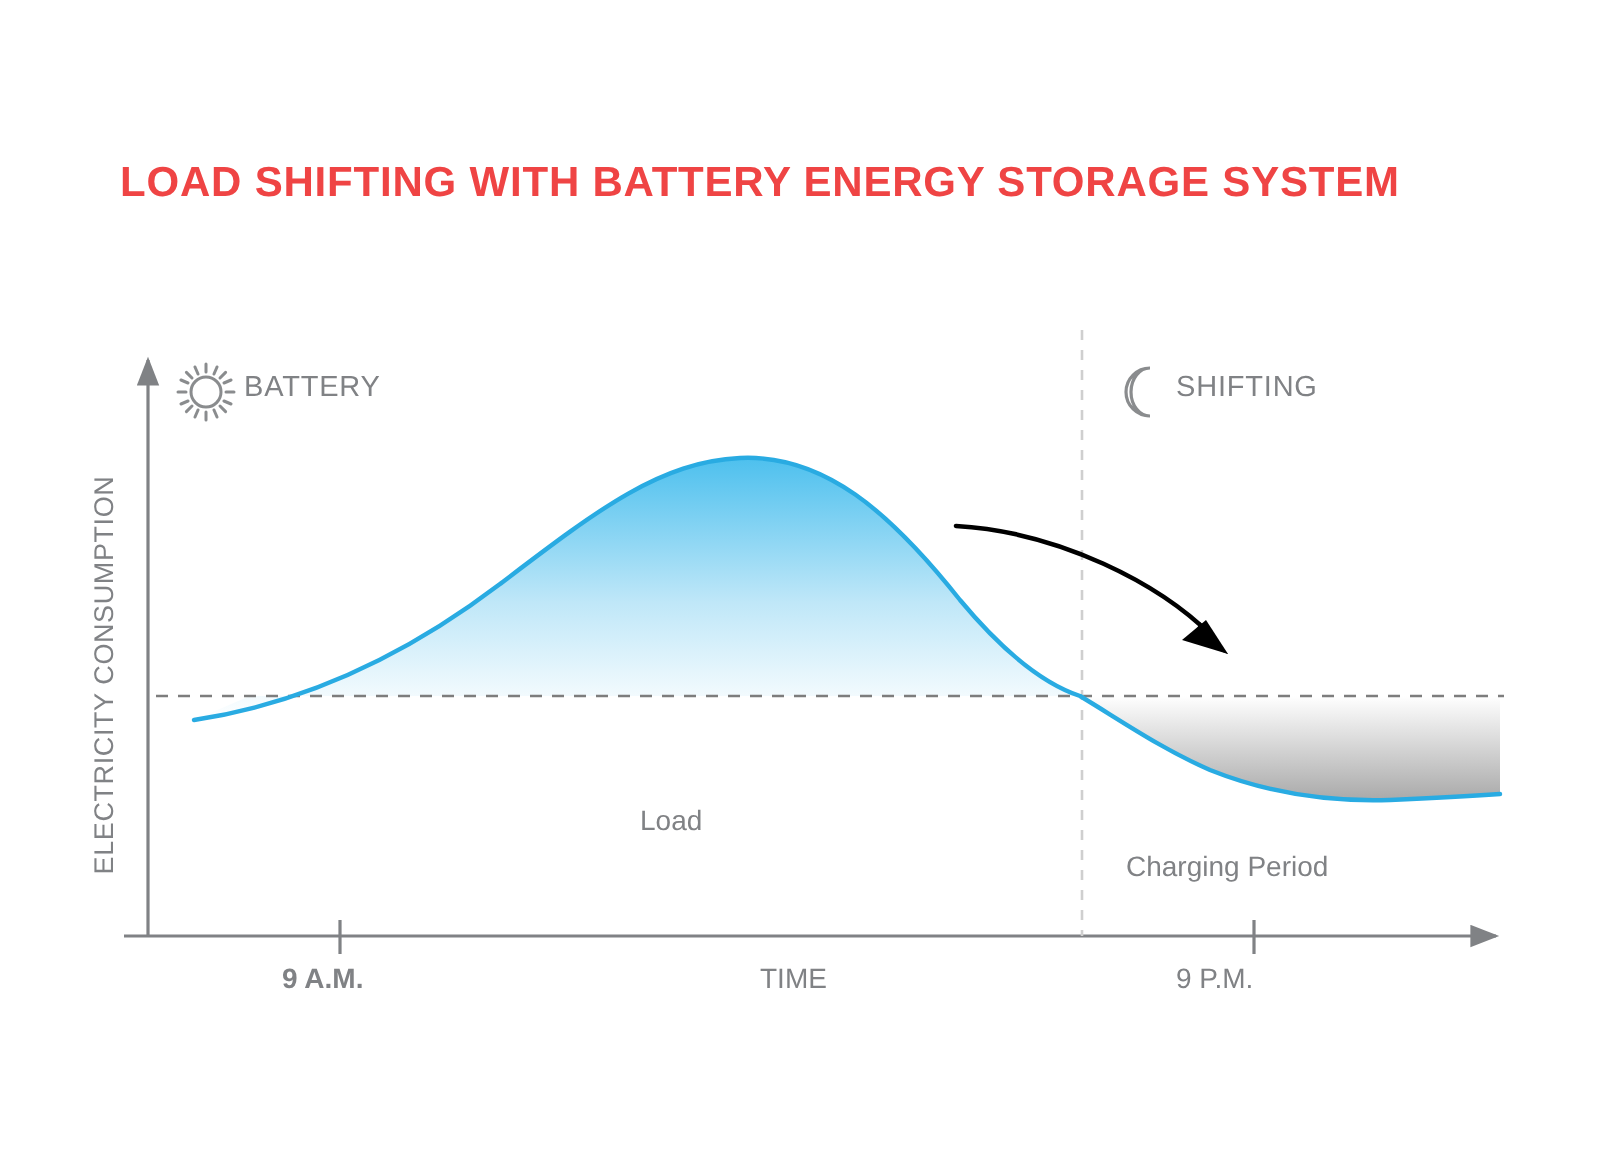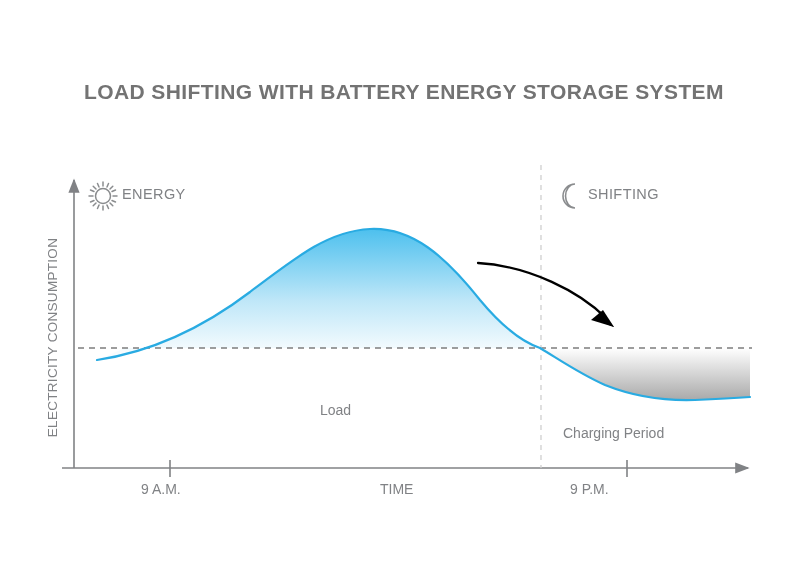--- a/index.html
+++ b/index.html
@@ -19,23 +19,22 @@
     height: 575px;
     background: #ffffff;
   }
   #chart-title {
     position: absolute;
     left: 60px;
     top: 80px;
     font-size: 21px;
     font-weight: bold;
     letter-spacing: 0.4px;
-    color: #737373;
+    color: #ef4444;
     white-space: nowrap;
-    margin-left: 24px;
   }
   svg.plot {
     position: absolute;
     left: 0;
     top: 0;
   }
   .label-text {
     position: absolute;
     color: #808285;
     font-size: 14px;
@@ -50,22 +49,22 @@
     transform: rotate(-90deg);
     color: #808285;
     font-size: 13.5px;
     letter-spacing: 0.3px;
     white-space: nowrap;
   }
   #daytime-label { left: 122px; top: 186px; font-size: 14.5px; letter-spacing: 0.4px; }
   #nighttime-label { left: 588px; top: 186px; font-size: 14.5px; letter-spacing: 0.4px; }
   #load-label { left: 320px; top: 402px; font-size: 14px; }
   #charging-label { left: 563px; top: 425px; font-size: 14px; }
-  #tick-am-label { left: 141px; top: 481px; font-size: 14px; }
-  #tick-pm-label { left: 570px; top: 481px; font-size: 14px; }
+  #tick-am-label { left: 141px; top: 481px; font-size: 14px; font-weight: bold; }
+  #tick-pm-label { left: 588px; top: 481px; font-size: 14px; }
   #xlabel { left: 380px; top: 481px; font-size: 14px; }
 </style>
 </head>
 <body>
 
 <div id="canvas">
 
   <div id="chart-title">LOAD SHIFTING WITH BATTERY ENERGY STORAGE SYSTEM</div>
 
   <svg class="plot" width="800" height="575">
@@ -143,21 +142,21 @@
 
     <g>
       <path d="M 575,184
                A 12,12 0 1 0 575,208
                A 9.5,12 0 1 1 575,184 Z" fill="none" stroke="#8a8c8e" stroke-width="1.6"></path>
     </g>
   </svg>
 
   <div id="ylabel">ELECTRICITY CONSUMPTION</div>
 
-  <div class="label-text" id="daytime-label">ENERGY</div>
+  <div class="label-text" id="daytime-label">BATTERY</div>
   <div class="label-text" id="nighttime-label">SHIFTING</div>
 
   <div class="label-text" id="load-label">Load</div>
   <div class="label-text" id="charging-label">Charging Period</div>
 
   <div class="label-text" id="tick-am-label">9 A.M.</div>
   <div class="label-text" id="xlabel">TIME</div>
   <div class="label-text" id="tick-pm-label">9 P.M.</div>
 
 </div>

